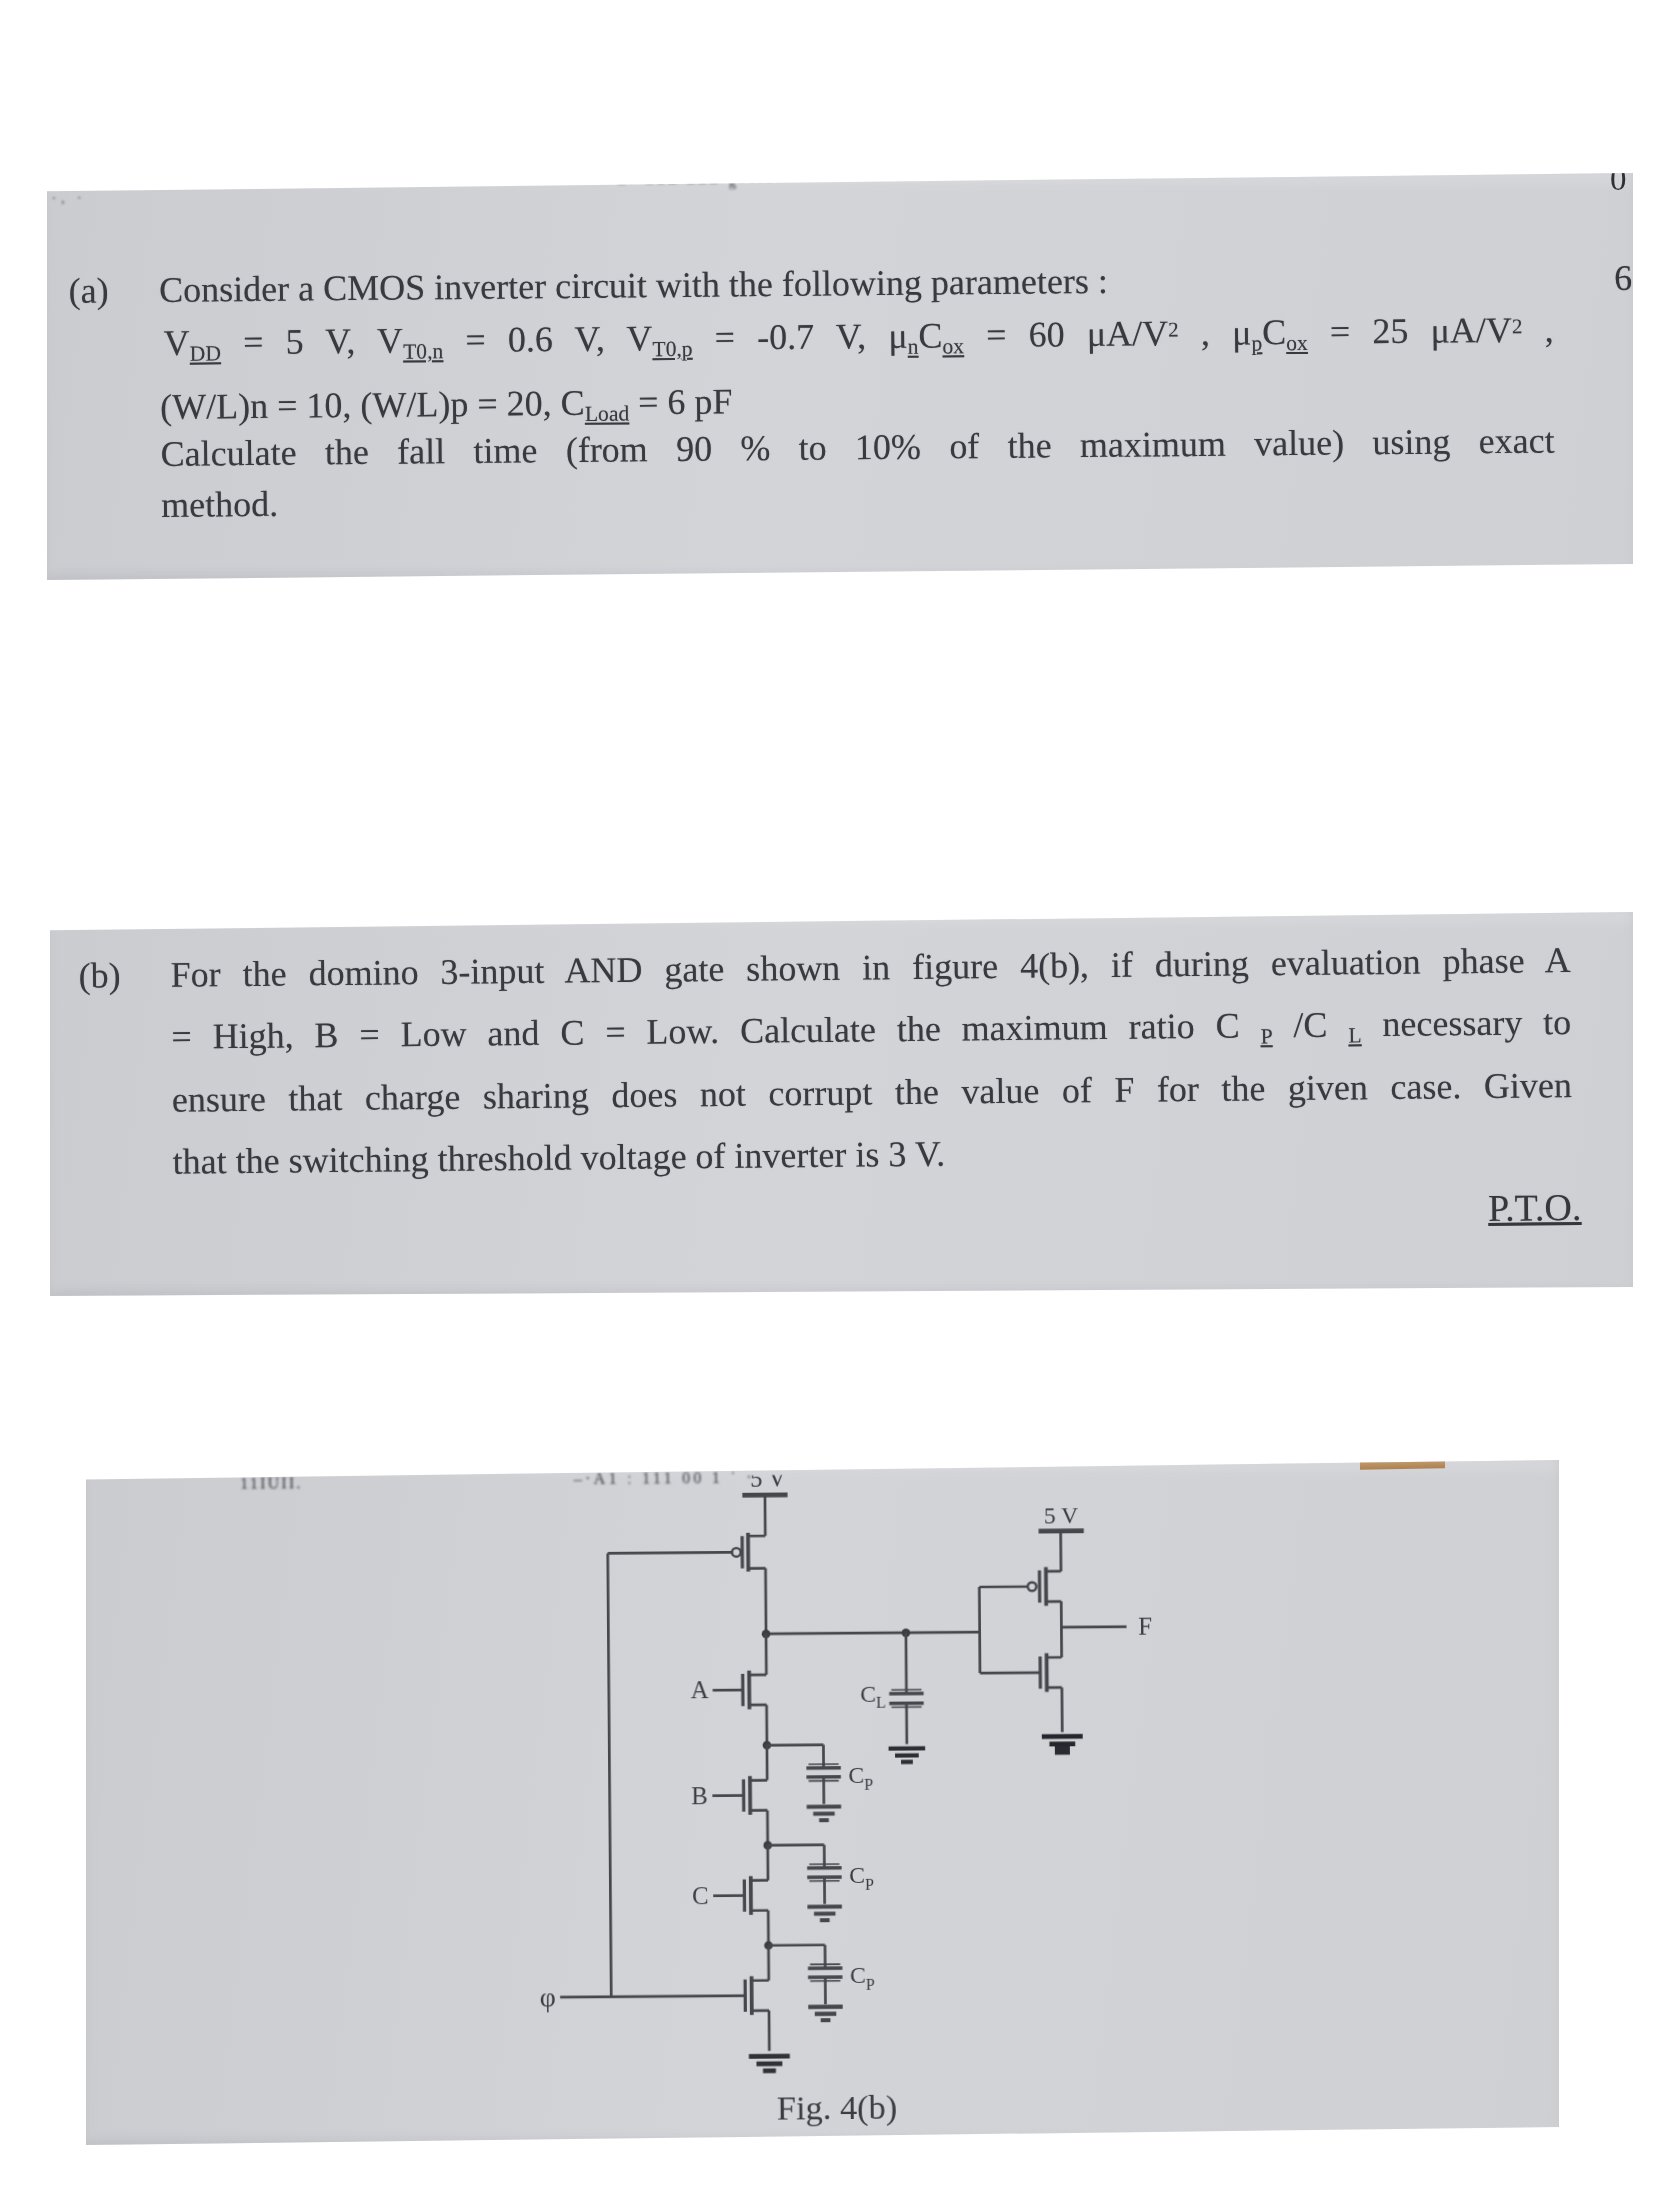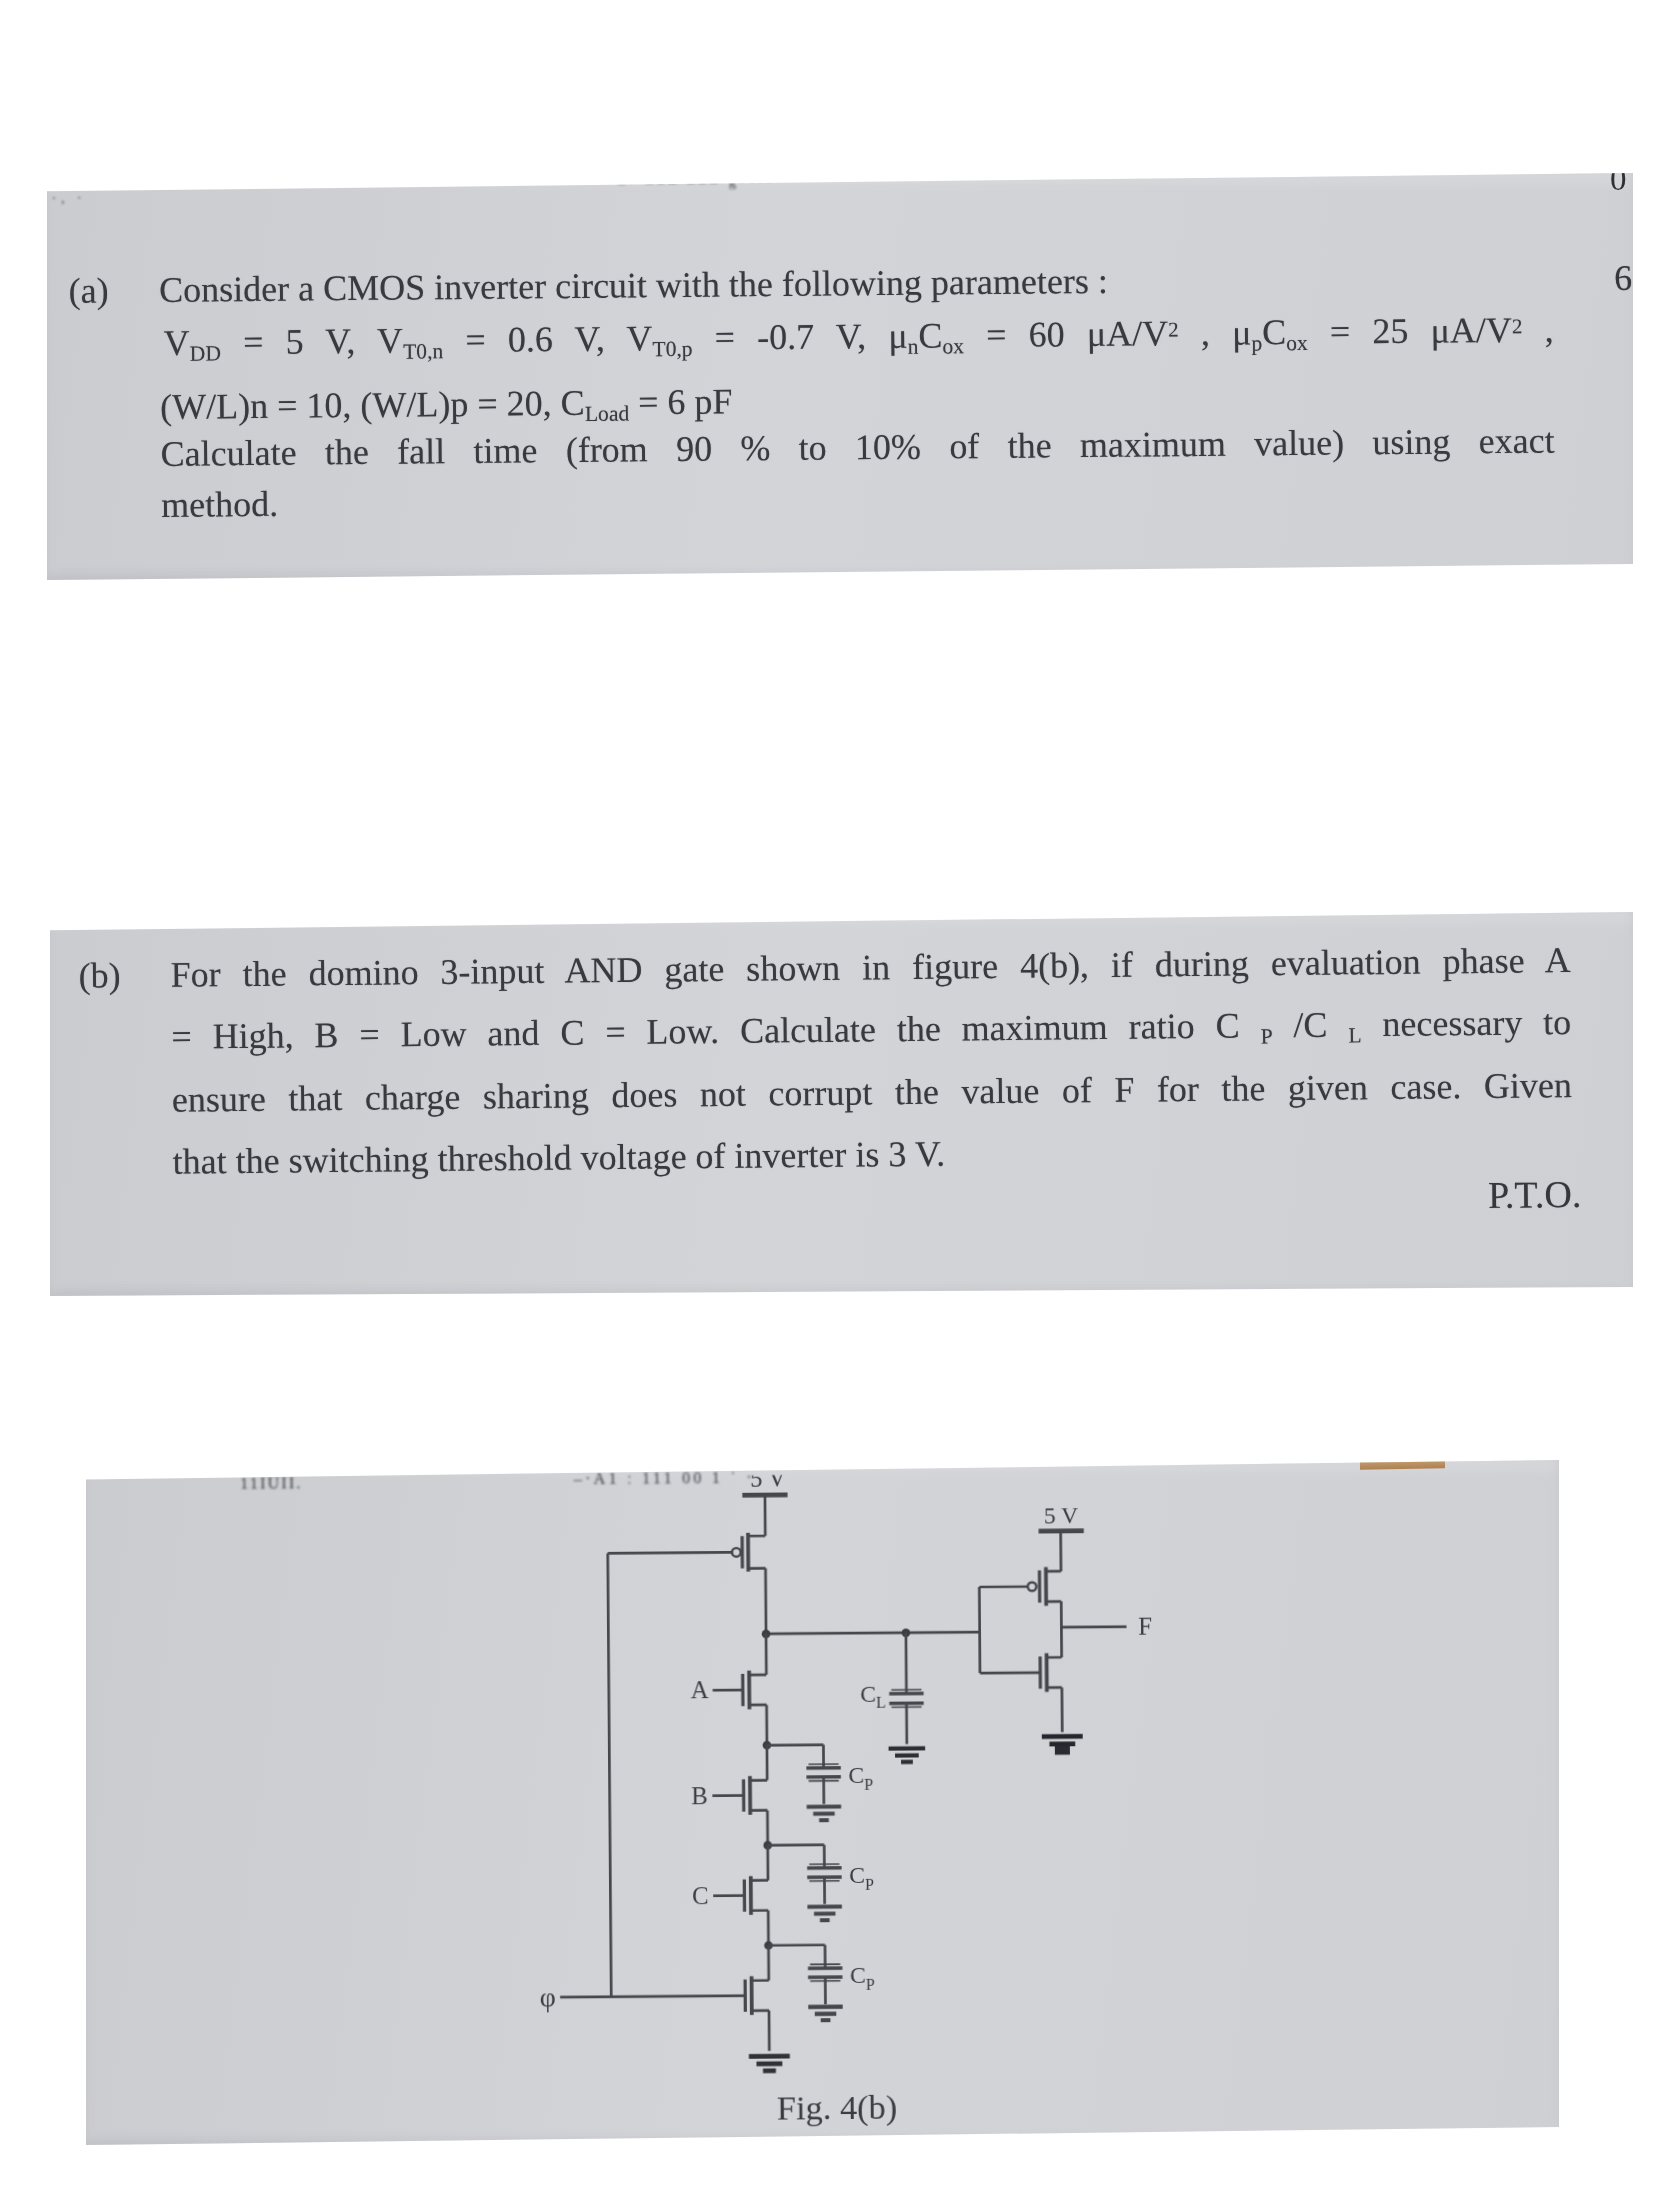--- a/index.html
+++ b/index.html
@@ -3,21 +3,21 @@
 <meta charset="utf-8">
 <style>
   html,body{margin:0;padding:0;background:#ffffff;width:1672px;height:2205px;overflow:hidden;
             font-family:"Liberation Serif", serif;}
   .scan-block{position:absolute;background:linear-gradient(97deg,#cbccd0 0%,#d3d4d8 45%,#cfd0d4 100%);
               box-shadow:inset 0 -3.2px 12px rgba(120,120,128,.22), inset 0 5.4px 16px rgba(255,255,255,.30);}
   .rot{position:absolute;left:0;top:0;width:100%;height:100%;transform-origin:0 0;}
   .tline{position:absolute;font-size:36px;color:#393940;line-height:1.18;white-space:nowrap;
          text-shadow:0 0 1.1px rgba(58,58,64,.45);}
   .just{text-align:justify;text-align-last:justify;}
-  .sub{font-size:.60em;vertical-align:-.28em;}
+  .sub{font-size:.60em;vertical-align:-.28em;text-decoration:underline;}
   .sup{font-size:.58em;vertical-align:.42em;}
   .qlabel{position:absolute;font-size:36px;color:#393940;text-shadow:0 0 1.1px rgba(58,58,64,.45);}
   .marks{position:absolute;font-size:36px;color:#35353b;text-shadow:0 0 1.1px rgba(58,58,64,.5);}
   .stray{position:absolute;font-size:33px;color:#2f2f35;}
   .smudge{position:absolute;font-size:15px;color:#50505a;filter:blur(1.2px);letter-spacing:3.8px;white-space:nowrap;}
   .pto{position:absolute;font-size:38px;color:#36363c;text-shadow:0 0 1.1px rgba(58,58,64,.45);}
   .wood{position:absolute;background:linear-gradient(180deg,#c69d6e,#ad8152);}
   svg text{fill:#3b3b42;font-family:"Liberation Serif", serif;}
   .cktline{stroke:#45464c;fill:none;}
 </style>
@@ -42,21 +42,21 @@
 </div>
 
 <div class="scan-block" style="left:50px;top:912px;width:1583px;height:384px;
             clip-path:polygon(0px 18.3px,1583px 0px,1583px 375px,0px 384px);">
   <div class="rot" style="transform:rotate(-0.6deg);">
     <span class="qlabel" style="left:28px;top:43px;">(b)</span>
     <div class="tline just" style="left:120px;top:43px;width:1400px;">For the domino 3-input AND gate shown in figure 4(b), if during evaluation phase A</div>
     <div class="tline just" style="left:120px;top:105px;width:1400px;"><span>= High, B = Low and C = Low. Calculate the maximum ratio C </span><span class="sub">P</span><span> /C </span><span class="sub">L</span><span> necessary to</span></div>
     <div class="tline just" style="left:120px;top:168px;width:1400px;">ensure that charge sharing does not corrupt the value of F for the given case. Given</div>
     <div class="tline" style="left:120px;top:230px;width:1400px;">that the switching threshold voltage of inverter is 3 V.</div>
-    <div class="pto" style="left:1435px;top:276px;">P.T.O.</div>
+    <div class="pto" style="left:1435px;top:289px;text-decoration:underline;">P.T.O.</div>
   </div>
 </div>
 
 <div class="scan-block" style="left:86px;top:1460px;width:1473px;height:685px;
             clip-path:polygon(0px 19.4px,1473px 0px,1473px 667px,0px 685px);">
   <div class="wood" style="left:1274px;top:0px;width:85px;height:8.6px;transform:skewY(-1deg);"></div>
 
   <svg width="1473" height="685" viewBox="0 0 2735 1273" style="position:absolute;left:0;top:0;transform:rotate(-0.45deg);transform-origin:0 0;">
     <defs>
       <filter id="soft">

